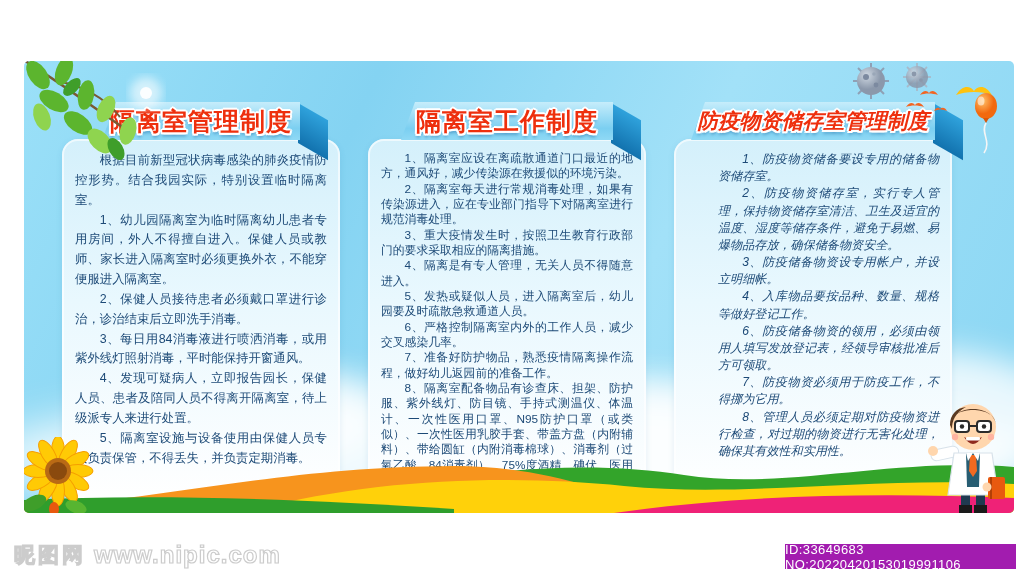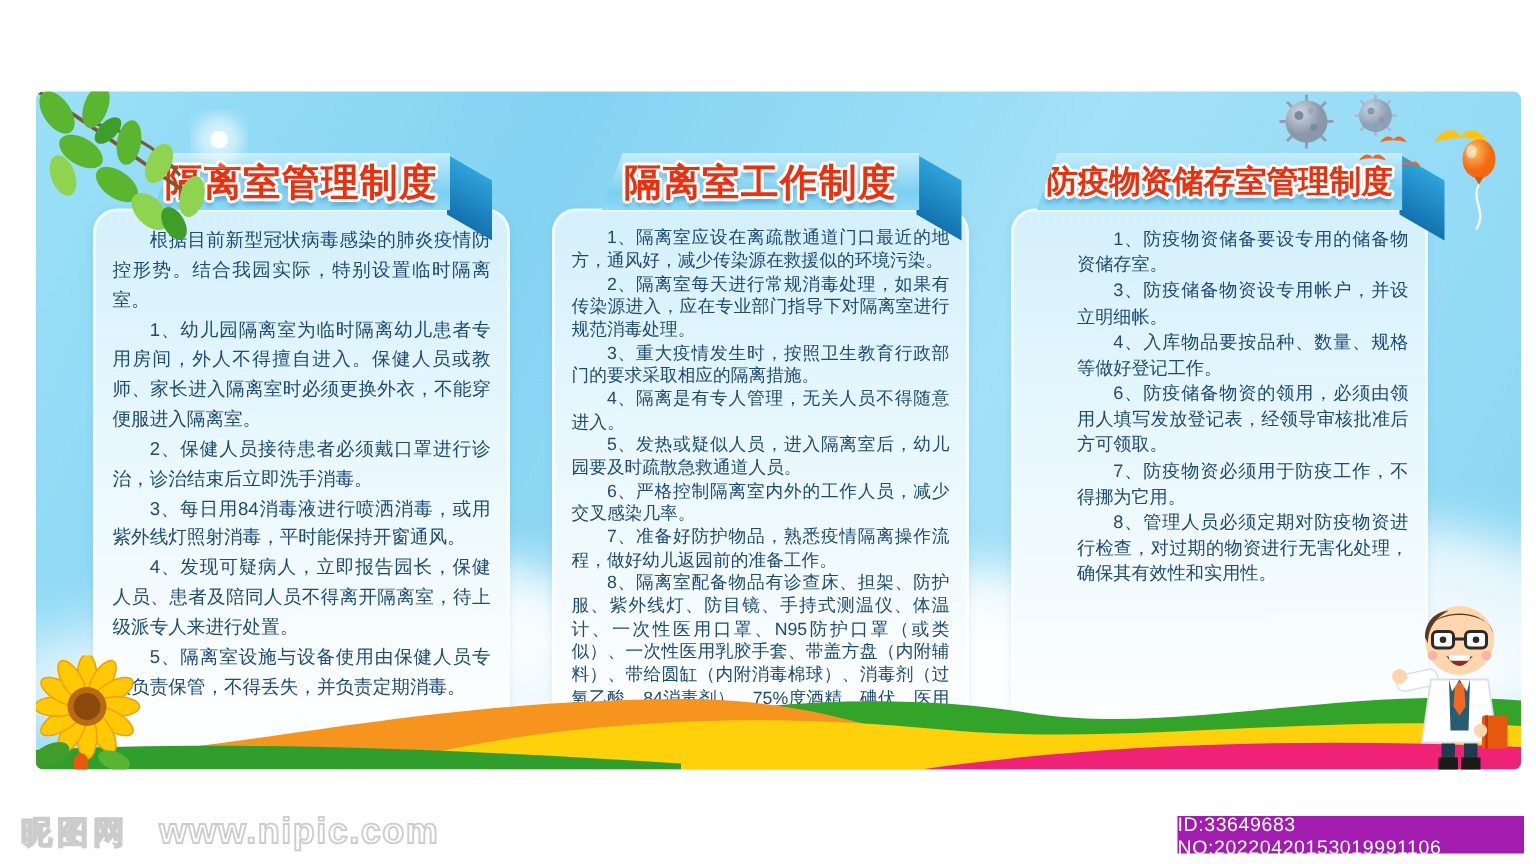--- a/index.html
+++ b/index.html
@@ -6,21 +6,21 @@
   .stage{position:relative;width:1024px;height:576px;background:#ffffff;overflow:hidden;
          font-family:"Liberation Sans","DejaVu Sans",sans-serif;}
   
   .poster{position:absolute;left:24px;top:61px;width:990px;height:452px;border-radius:5px;overflow:hidden;
           background:linear-gradient(115deg,#9be0f8 0%,#84d3f2 30%,#a2e1f8 60%,#8ad6f3 100%);}
   .cloud{position:absolute;background:rgba(255,255,255,.8);border-radius:50%;filter:blur(16px);}
   .cloud-band{position:absolute;left:-40px;top:330px;width:1070px;height:130px;background:rgba(255,255,255,.85);
               border-radius:50%;filter:blur(22px);}
   
   .panel{position:absolute;top:0;width:278px;height:452px;}
-  .panel-1{left:38px;padding-left:28px;} .panel-2{left:344px;} .panel-3{left:650px;}
+  .panel-1{left:38px;padding-left:28px;} .panel-2{left:344px;} .panel-3{left:650px;font-style:italic;}
   .panel-body{position:absolute;left:0;top:78px;width:278px;height:361px;border-radius:16px;
               background:linear-gradient(180deg,#d4f0fb 0%,#e9f8fe 45%,#ffffff 100%);
               box-shadow:inset 0 0 0 2px rgba(255,255,255,.6), 0 2px 6px rgba(40,120,170,.12);
               padding:12px 13px;box-sizing:border-box;overflow:hidden;z-index:2;}
   .panel-body p{margin:0;text-indent:2em;text-align:justify;color:#1d4a77;}
   .panel-1 .panel-body p{font-size:12.4px;line-height:1.6;}
   .panel-2 .panel-body p{font-size:11.8px;line-height:1.3;}
   .panel-3 .panel-body p{font-size:12.1px;line-height:1.42;margin-left:31px;}
   
   .banner{position:absolute;top:41px;height:38px;z-index:4;display:flex;align-items:center;justify-content:center;
@@ -42,21 +42,21 @@
   .deco{position:absolute;}
   .leaves{left:-4px;top:-4px;z-index:5;}
   .viruses{left:815px;top:-2px;z-index:5;}
   .birds{left:880px;top:20px;z-index:5;}
   .balloon{left:942px;top:30px;z-index:5;}
   .hills{left:0;bottom:0;z-index:6;}
   .sunflower{left:-6px;top:376px;z-index:7;}
   .doctor{left:904px;top:334px;z-index:7;}
   
   .footer{position:absolute;left:0;top:513px;width:1024px;height:63px;background:#fff;}
-  .watermark{position:absolute;left:14px;top:28px;display:flex;align-items:center;gap:20px;
+  .watermark{position:absolute;left:14px;top:28px;display:flex;align-items:center;gap:8px;
              color:#ffffff;-webkit-text-stroke:1.2px #cccccc;font-weight:800;}
   .wm-name{font-size:21px;letter-spacing:3px;}
   .wm-url{font-size:24px;letter-spacing:1px;}
   .id-badge{position:absolute;left:785px;top:31px;width:231px;height:25px;background:#a21caf;
             color:#ffffff;font-size:13px;display:flex;align-items:center;justify-content:center;
             letter-spacing:.4px;}
 </style>
 </head>
 <body>
 
@@ -100,20 +100,21 @@
       </div>
     </section>
 
     <section class="panel panel-3">
       <div class="banner-fold fold-3"></div>
       <div class="banner banner-3">
         <span class="panel-title">防疫物资储存室管理制度</span>
       </div>
       <div class="panel-body">
         <p>1、防疫物资储备要设专用的储备物资储存室。</p>
+        <p>2、防疫物资储存室，实行专人管理，保持物资储存室清洁、卫生及适宜的温度、湿度等储存条件，避免于易燃、易爆物品存放，确保储备物资安全。</p>
         <p>3、防疫储备物资设专用帐户，并设立明细帐。</p>
         <p>4、入库物品要按品种、数量、规格等做好登记工作。</p>
         <p>6、防疫储备物资的领用，必须由领用人填写发放登记表，经领导审核批准后方可领取。</p>
         <p>7、防疫物资必须用于防疫工作，不得挪为它用。</p>
         <p>8、管理人员必须定期对防疫物资进行检查，对过期的物资进行无害化处理，确保其有效性和实用性。</p>
 
       </div>
     </section>
 
     <svg class="deco leaves" width="170" height="112" viewBox="0 0 170 112">

